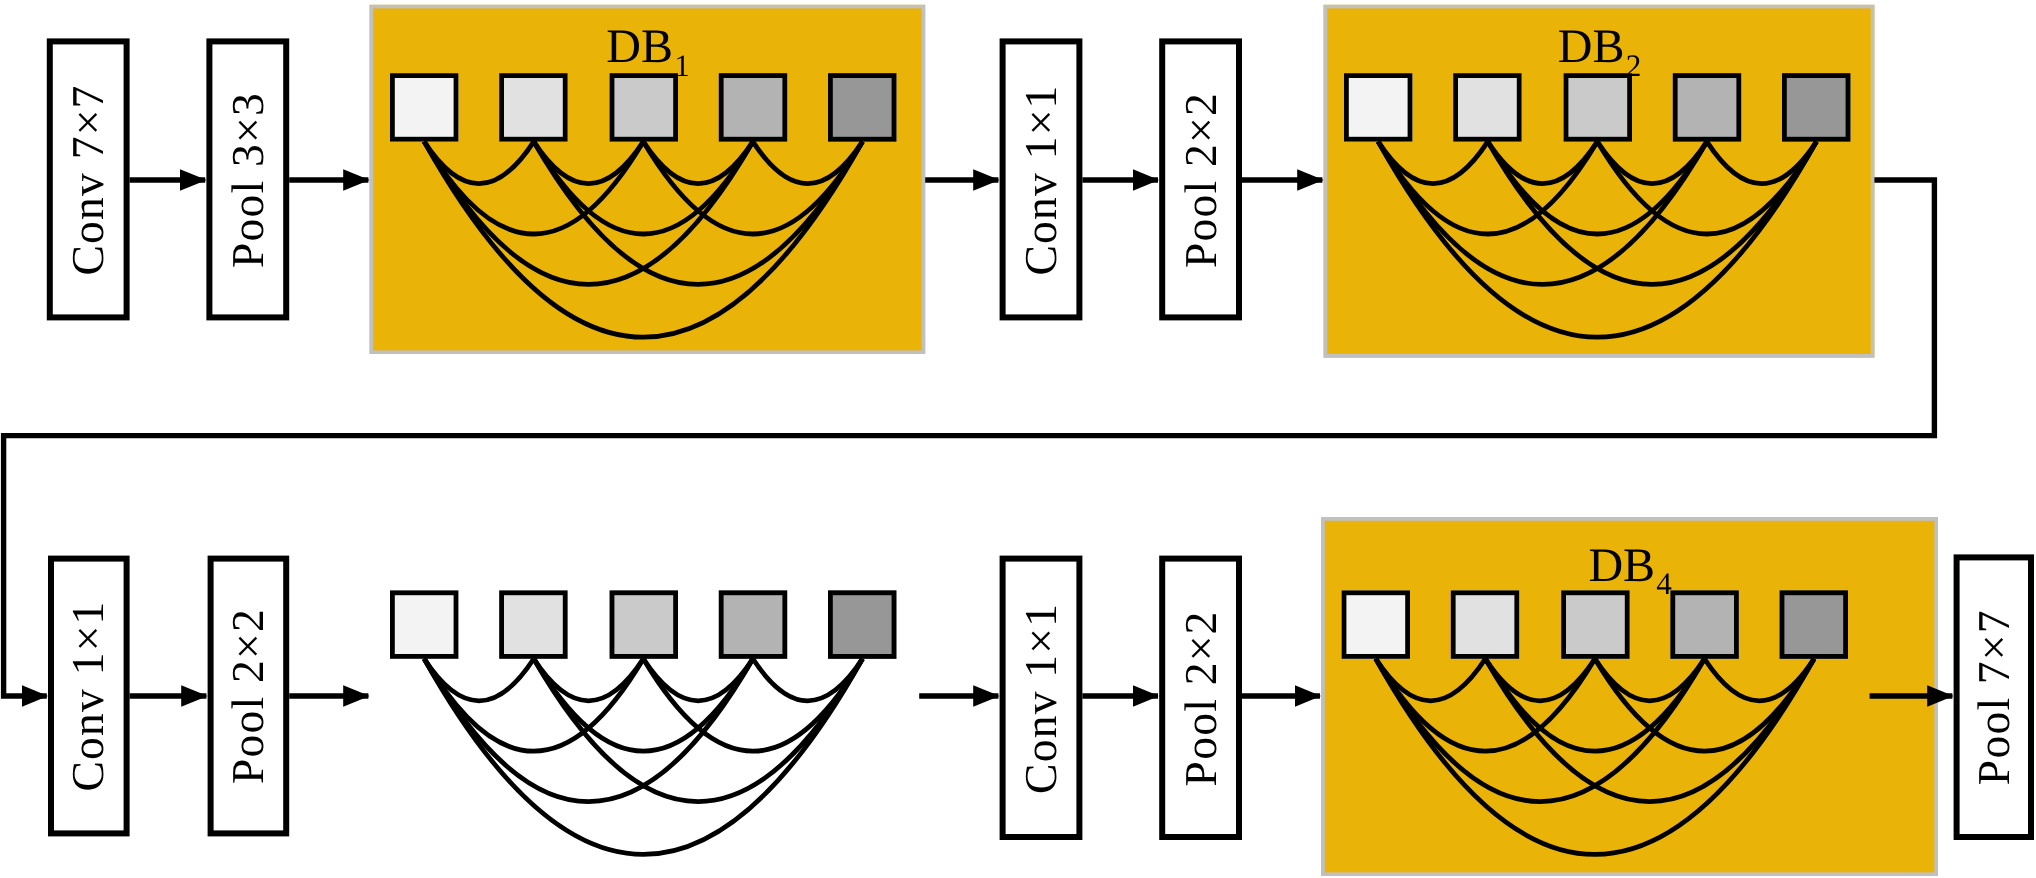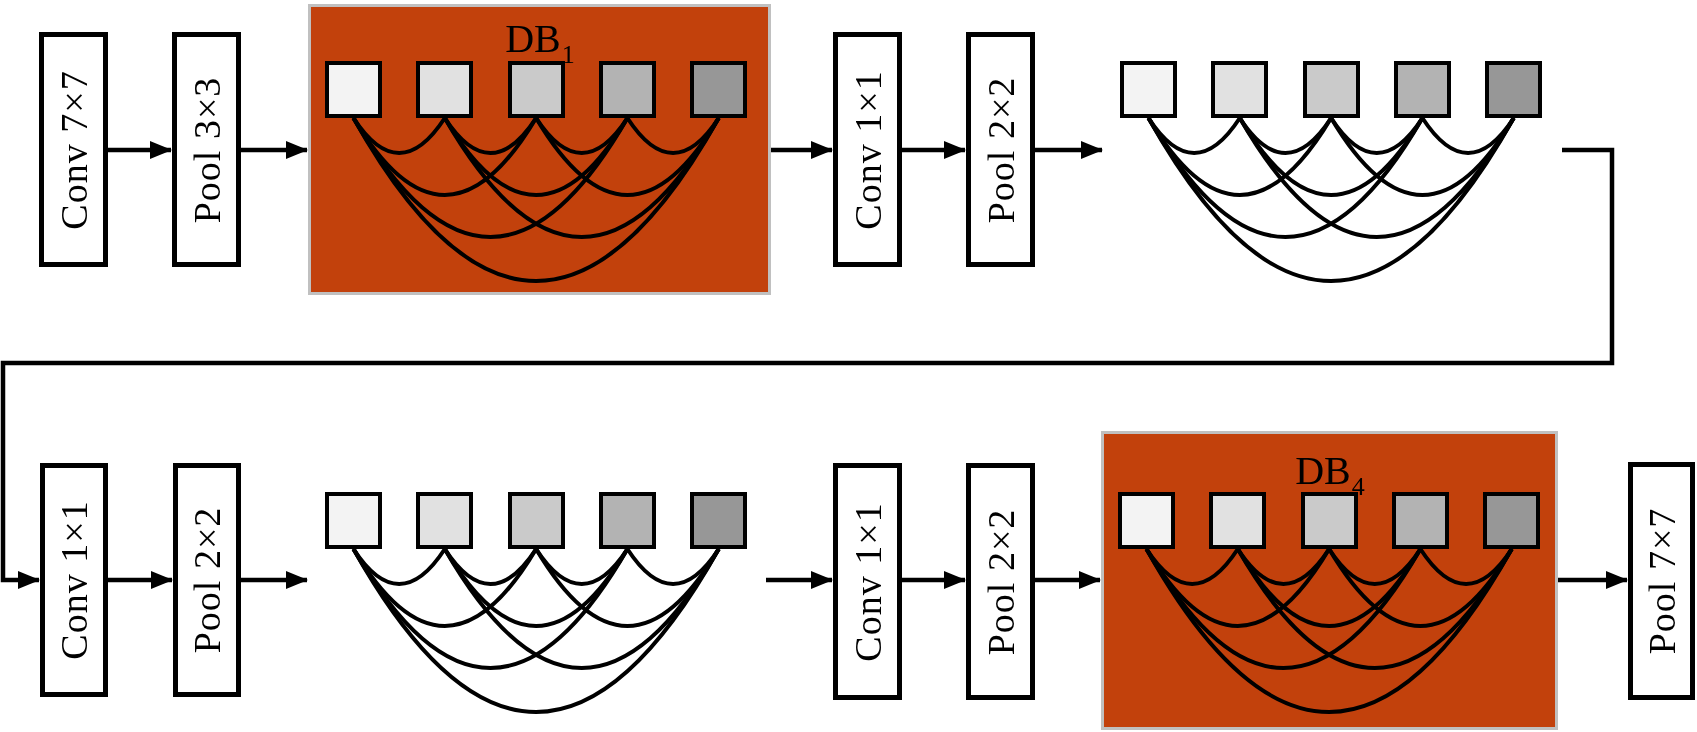--- a/index.html
+++ b/index.html
@@ -20,21 +20,21 @@
   .op-label{
     position:absolute;left:50%;top:50%;
     transform:translate(-50%,-50%) rotate(-90deg);
     white-space:nowrap;
     font-size:38px;
     color:#000000;
     letter-spacing:1px;
   }
   .dense-block{
     position:absolute;
-    background:#c2410c;
+    background:#eab308;
     border:3px solid #b91c1c;
     box-sizing:border-box;
   }
   .db-label{
     position:absolute;left:0;width:100%;
     text-align:center;
     font-size:40px;
     color:#000000;
     line-height:1;
   }
@@ -90,31 +90,34 @@
         <div class="op-label">Pool 7×7</div>
       </div>
       <div class="dense-block" style="border-color: rgb(192, 192, 192); left: 308px; top: 4px; width: 463px; height: 291px; position: absolute;">
         <div class="db-label" style="top: 12px;"><span class="db-label-main">DB</span><span class="db-label-sub">1</span></div>
       </div>
       <div class="db-square" style="background: rgb(243, 243, 243); border-color: rgb(0, 0, 0); left: 325px; top: 61px; width: 57px; height: 57px; position: absolute;"></div>
       <div class="db-square" style="background: rgb(225, 225, 225); border-color: rgb(0, 0, 0); left: 416.3px; top: 61px; width: 57px; height: 57px; position: absolute;"></div>
       <div class="db-square" style="background: rgb(202, 202, 202); border-color: rgb(0, 0, 0); left: 507.6px; top: 61px; width: 57px; height: 57px; position: absolute;"></div>
       <div class="db-square" style="background: rgb(179, 179, 179); border-color: rgb(0, 0, 0); left: 598.9px; top: 61px; width: 57px; height: 57px; position: absolute;"></div>
       <div class="db-square" style="background: rgb(151, 151, 151); border-color: rgb(0, 0, 0); left: 690.2px; top: 61px; width: 57px; height: 57px; position: absolute;"></div>
+      <div class="dense-block" style="border-color: rgb(192, 192, 192); left: 1103px; top: 4px; width: 459px; height: 294px; position: absolute;">
+        <div class="db-label" style="top: 12px;"><span class="db-label-main">DB</span><span class="db-label-sub">2</span></div>
+      </div>
       <div class="db-square" style="background: rgb(243, 243, 243); border-color: rgb(0, 0, 0); left: 1120px; top: 61px; width: 57px; height: 57px; position: absolute;"></div>
       <div class="db-square" style="background: rgb(225, 225, 225); border-color: rgb(0, 0, 0); left: 1211.3px; top: 61px; width: 57px; height: 57px; position: absolute;"></div>
       <div class="db-square" style="background: rgb(202, 202, 202); border-color: rgb(0, 0, 0); left: 1302.6px; top: 61px; width: 57px; height: 57px; position: absolute;"></div>
       <div class="db-square" style="background: rgb(179, 179, 179); border-color: rgb(0, 0, 0); left: 1393.9px; top: 61px; width: 57px; height: 57px; position: absolute;"></div>
       <div class="db-square" style="background: rgb(151, 151, 151); border-color: rgb(0, 0, 0); left: 1485.2px; top: 61px; width: 57px; height: 57px; position: absolute;"></div>
       <div class="db-square" style="background: rgb(243, 243, 243); border-color: rgb(0, 0, 0); left: 325px; top: 492px; width: 57px; height: 57px; position: absolute;"></div>
       <div class="db-square" style="background: rgb(225, 225, 225); border-color: rgb(0, 0, 0); left: 416.3px; top: 492px; width: 57px; height: 57px; position: absolute;"></div>
       <div class="db-square" style="background: rgb(202, 202, 202); border-color: rgb(0, 0, 0); left: 507.6px; top: 492px; width: 57px; height: 57px; position: absolute;"></div>
       <div class="db-square" style="background: rgb(179, 179, 179); border-color: rgb(0, 0, 0); left: 598.9px; top: 492px; width: 57px; height: 57px; position: absolute;"></div>
       <div class="db-square" style="background: rgb(151, 151, 151); border-color: rgb(0, 0, 0); left: 690.2px; top: 492px; width: 57px; height: 57px; position: absolute;"></div>
-      <div class="dense-block" style="border-color: rgb(192, 192, 192); left: 1101px; top: 431px; width: 457px; height: 299px; position: absolute;">
+      <div class="dense-block" style="border-color: rgb(192, 192, 192); left: 1101px; top: 431px; width: 514px; height: 299px; position: absolute;">
         <div class="db-label" style="top: 17px;"><span class="db-label-main">DB</span><span class="db-label-sub">4</span></div>
       </div>
       <div class="db-square" style="background: rgb(243, 243, 243); border-color: rgb(0, 0, 0); left: 1118px; top: 492px; width: 57px; height: 57px; position: absolute;"></div>
       <div class="db-square" style="background: rgb(225, 225, 225); border-color: rgb(0, 0, 0); left: 1209.3px; top: 492px; width: 57px; height: 57px; position: absolute;"></div>
       <div class="db-square" style="background: rgb(202, 202, 202); border-color: rgb(0, 0, 0); left: 1300.6px; top: 492px; width: 57px; height: 57px; position: absolute;"></div>
       <div class="db-square" style="background: rgb(179, 179, 179); border-color: rgb(0, 0, 0); left: 1391.9px; top: 492px; width: 57px; height: 57px; position: absolute;"></div>
       <div class="db-square" style="background: rgb(151, 151, 151); border-color: rgb(0, 0, 0); left: 1483.2px; top: 492px; width: 57px; height: 57px; position: absolute;"></div>
     </div>
   <svg id="connections-layer" xmlns="http://www.w3.org/2000/svg" width="1697" height="732" viewBox="0 0 1697 732">
     <defs>

